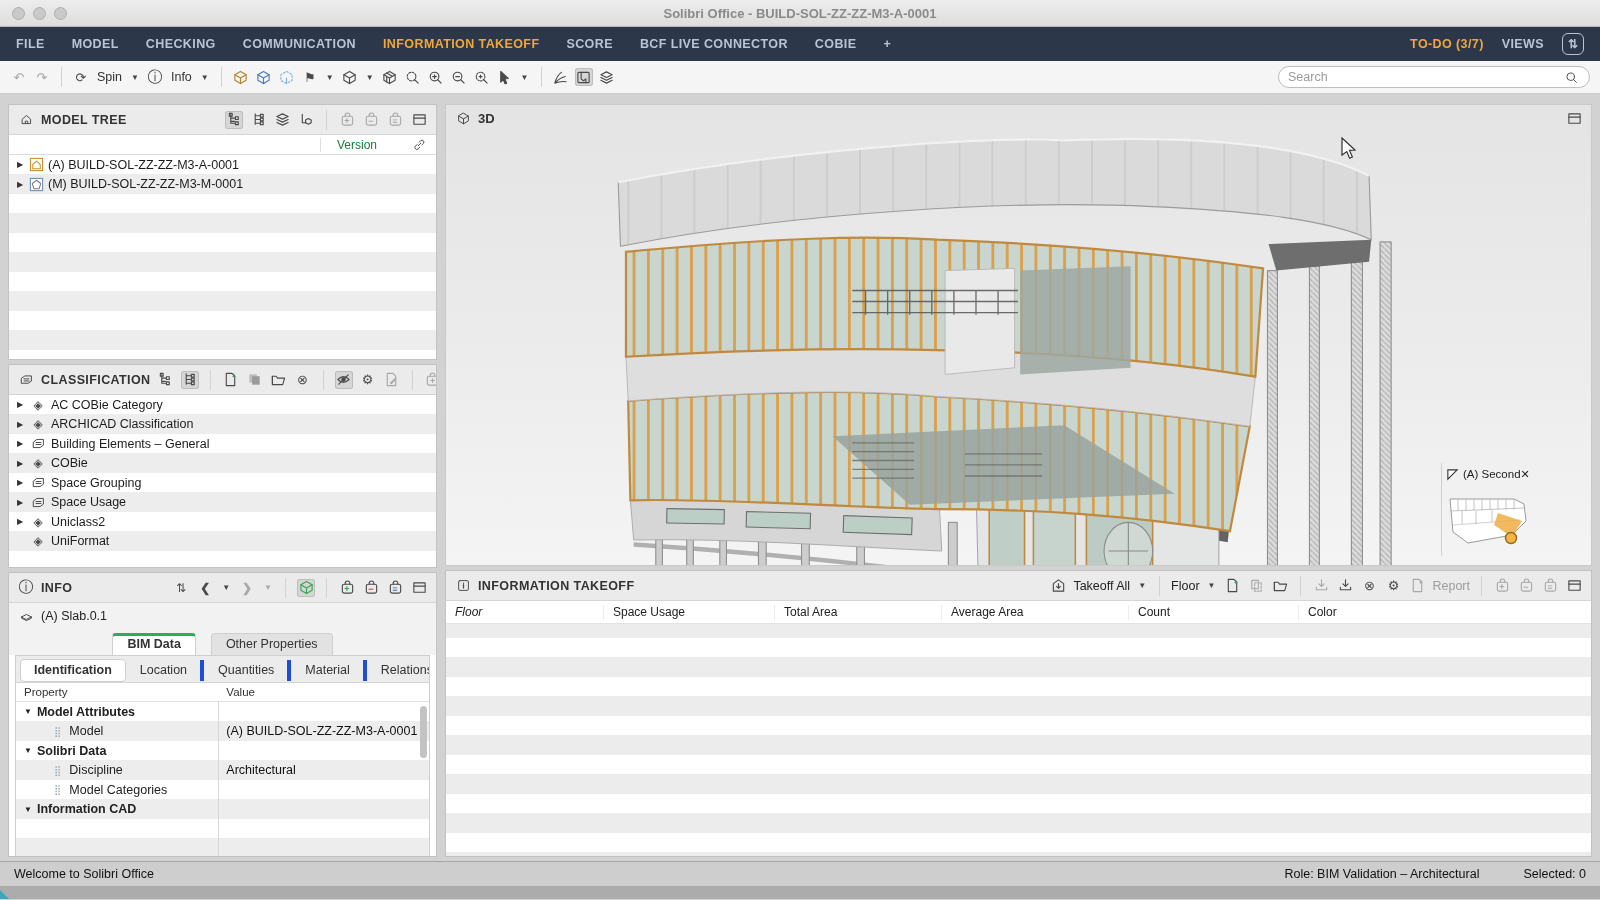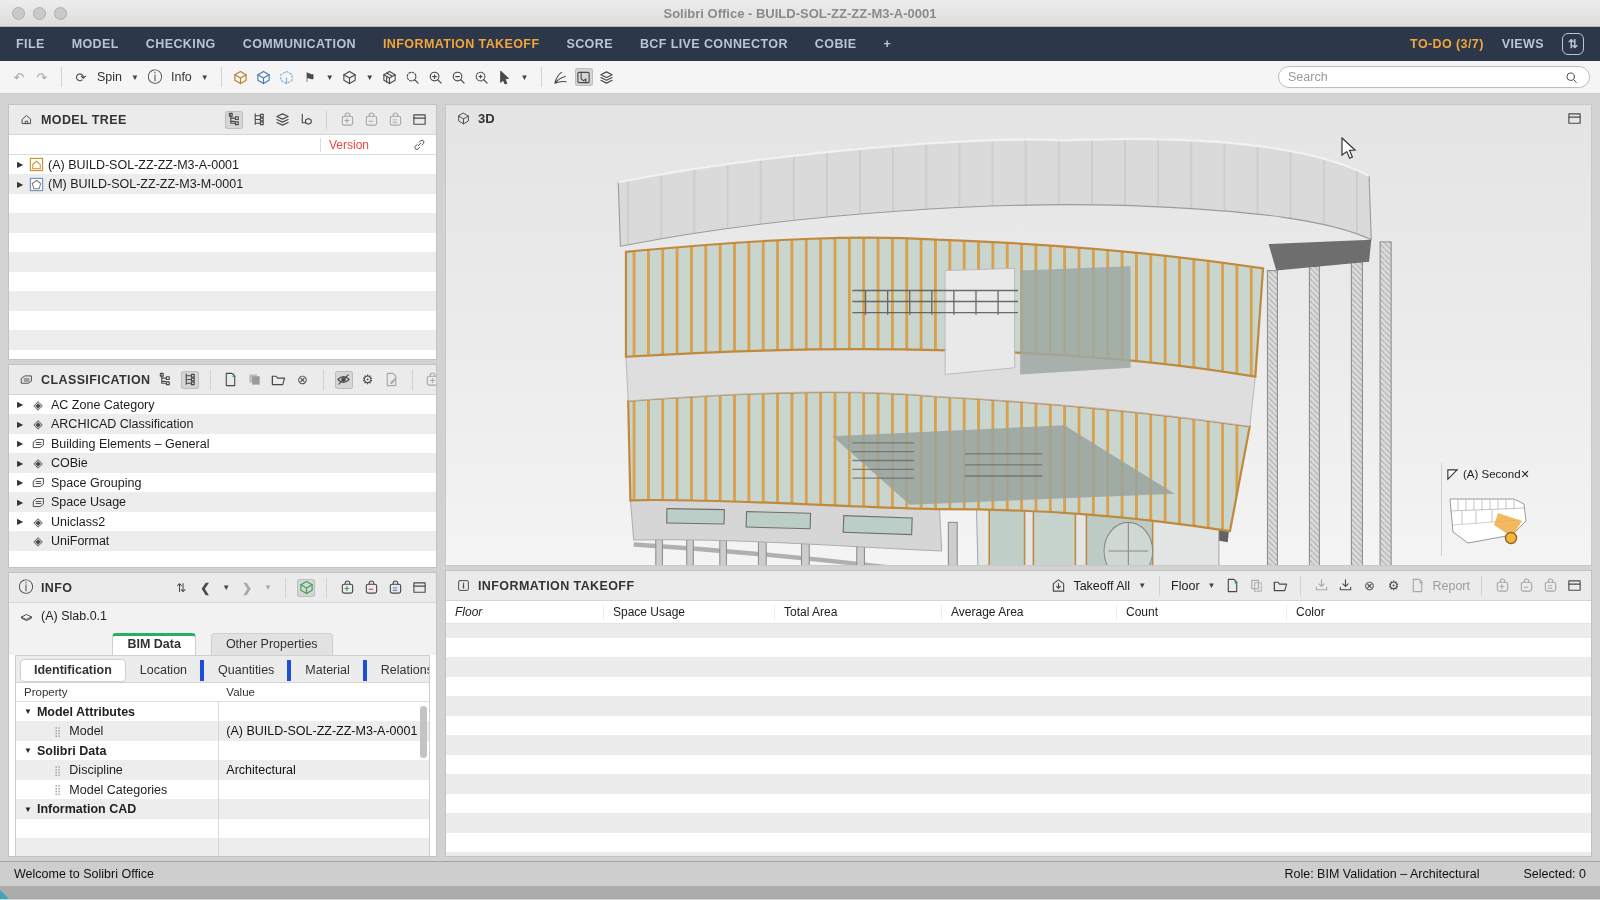--- a/index.html
+++ b/index.html
@@ -46,21 +46,21 @@
   .leftcol { width:429px; display:flex; flex-direction:column; gap:4px; }
   .rightcol { flex:1; display:flex; flex-direction:column; gap:4px; }
   .panel { background:#fff; border:1px solid #c2c2c2; display:flex; flex-direction:column; overflow:hidden; }
   .phead { height:30px; background:#ebebeb; border-bottom:1px solid #d5d5d5; display:flex; align-items:center; padding:0 8px; gap:6px; flex:none; }
   .ptitle { font-weight:bold; font-size:12.5px; letter-spacing:.4px; color:#333; }
   .picons { margin-left:auto; display:flex; align-items:center; gap:6px; }
 
   
   .mt { height:256px; }
   .mt-colhead { height:20px; border-bottom:1px solid #dcdcdc; display:flex; align-items:center; justify-content:flex-end; gap:14px; padding-right:8px; flex:none; background:#fff; }
-  .mt-colhead .ver { border-left:1px solid #dcdcdc; padding-left:8px; width:76px; font-size:12px; color:#ef4444; }
+  .mt-colhead .ver { border-left:1px solid #dcdcdc; padding-left:16px; width:76px; font-size:12px; color:#15803d; }
   .rows { flex:1; background:repeating-linear-gradient(to bottom,#ffffff 0 19.5px,#ededed 19.5px 39px); }
   .trow { height:19.5px; display:flex; align-items:center; padding-left:6px; gap:4px; font-size:12.5px; color:#1c1c1c; white-space:nowrap; }
   .exp { width:10px; font-size:8px; color:#333; text-align:center; }
   .mico { width:15px; height:15px; flex:none; }
 
   
   .infop { height:285px; }
   .info-item { height:26px; display:flex; align-items:center; gap:6px; padding-left:8px; background:#f2f2f2; flex:none; }
   .tabsrow { display:flex; justify-content:center; gap:15px; background:#f2f2f2; padding-top:4px; flex:none; }
   .tab { padding:3px 14px 4px; font-size:12.5px; border-radius:4px 4px 0 0; background:#e2e2e2; border:1px solid #cfcfcf; border-bottom:none; color:#333; }
@@ -434,21 +434,21 @@
                 <rect x="2" y="3" width="12" height="10"></rect>
                 <path d="M2 6.5h12"></path>
               </svg>
             </span>
         </div>
       </div>
       <div class="rows">
         <div class="trow">
             <span class="exp">▶</span>
             <span class="uic small" style="font-size:12px;">◈</span>
-            <span>AC Zone Category</span>
+            <span>AC COBie Category</span>
           </div>
         <div class="trow">
             <span class="exp">▶</span>
             <span class="uic small" style="font-size:12px;">◈</span>
             <span>ARCHICAD Classification</span>
           </div>
         <div class="trow">
             <span class="exp">▶</span>
             <span class="ic small">
               <svg viewBox="0 0 16 16">
@@ -833,21 +833,21 @@
                 <path d="M2 6.5h12"></path>
               </svg>
             </span>
         </div>
       </div>
       <div class="to-colhead">
         <div style="width:157px;">Floor</div>
         <div style="width:171px;">Space Usage</div>
         <div style="width:167px;">Total Area</div>
         <div style="width:175px;">Average Area</div>
-        <div style="width:170px;">Count</div>
+        <div style="width:170px;margin-left:12px;">Count</div>
         <div style="flex:1;">Color</div>
       </div>
       <div class="to-rows"></div>
     </div>
   </div>
 </div>
 
 <div class="statusbar">
   <span>Welcome to Solibri Office</span>
   <div class="sb-right">

